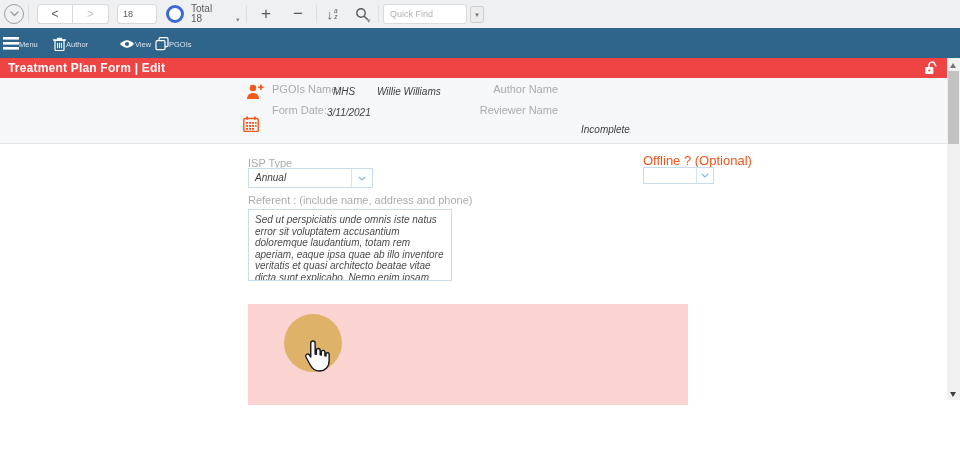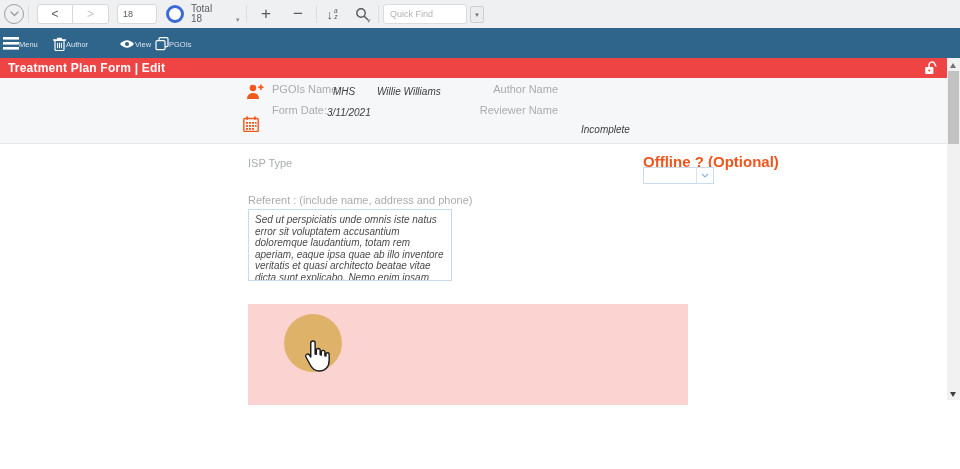--- a/index.html
+++ b/index.html
@@ -52,21 +52,21 @@
   .lbl{position:absolute;color:#a9acae;font-size:11px;white-space:nowrap;}
   .val{position:absolute;color:#3e3e40;font-size:10px;font-style:italic;white-space:nowrap;}
   .r-align{text-align:right;}
 
   
   .content{position:absolute;left:0;top:144px;width:947px;height:256px;background:#fff;margin-top:12px;}
   .field-lbl{position:absolute;color:#a9acae;font-size:11px;white-space:nowrap;}
   .select{position:absolute;display:flex;background:#fff;border:1px solid #c8dcec;box-sizing:border-box;cursor:pointer;}
   .select-value{flex:1;font-size:10px;font-style:italic;color:#3e3e40;padding:3px 0 0 6px;overflow:hidden;}
   .select-arrow{width:20px;border-left:1px solid #d5e5f1;display:flex;align-items:center;justify-content:center;background:#fdfeff;}
-  .offline-lbl{position:absolute;left:643px;top:-3px;color:#f0551c;font-size:15px;font-weight:bold;}
+  .offline-lbl{position:absolute;left:643px;top:-3px;color:#f0551c;font-size:13px;font-weight:normal;}
   .referent-ta{position:absolute;left:248px;top:53px;width:204px;height:72px;border:1px solid #c8dcec;box-sizing:border-box;resize:none;overflow:hidden;font-family:"Liberation Sans",sans-serif;font-size:10px;font-style:italic;line-height:11.5px;color:#4a4a4c;padding:4px 6px;outline:none;background:#fff;}
   .pink-area{position:absolute;left:248px;top:148px;width:440px;height:101px;background:#fbd3d1;cursor:pointer;}
   .cursor-circle{position:absolute;left:36px;top:10px;width:58px;height:58px;border-radius:50%;background:#deb269;}
   .hand{position:absolute;left:53px;top:34px;}
 </style>
 </head>
 <body>
 
 <div class="frame">
 
@@ -205,20 +205,28 @@
           </g>
         </svg>
     </span>
     <span class="lbl r-align" style="left:460px;top:5px;width:98px">Author Name</span>
     <span class="lbl r-align" style="left:460px;top:26px;width:98px">Reviewer Name</span>
     <span class="val" style="left:581px;top:46px">Incomplete</span>
   </div>
 
   <div class="content">
     <span class="field-lbl" style="left:248px;top:1px">ISP Type</span>
+    <div class="select" style="left:248px;top:12px;width:125px;height:20px">
+      <span class="select-value">Annual</span>
+      <span class="select-arrow">
+        <svg width="8" height="5" viewBox="0 0 8 5">
+            <polyline points="0.8,0.8 4,4 7.2,0.8" fill="none" stroke="#8ab5da" stroke-width="1.2"></polyline>
+          </svg>
+      </span>
+    </div>
     <span class="offline-lbl">Offline ? (Optional)</span>
     <div class="select" style="left:643px;top:11px;width:71px;height:17px">
       <span class="select-value"></span>
       <span class="select-arrow" style="width:16px">
         <svg width="8" height="5" viewBox="0 0 8 5">
             <polyline points="0.8,0.8 4,4 7.2,0.8" fill="none" stroke="#8ab5da" stroke-width="1.2"></polyline>
           </svg>
       </span>
     </div>
     <span class="field-lbl" style="left:248px;top:38px">Referent : (include name, address and phone)</span>

